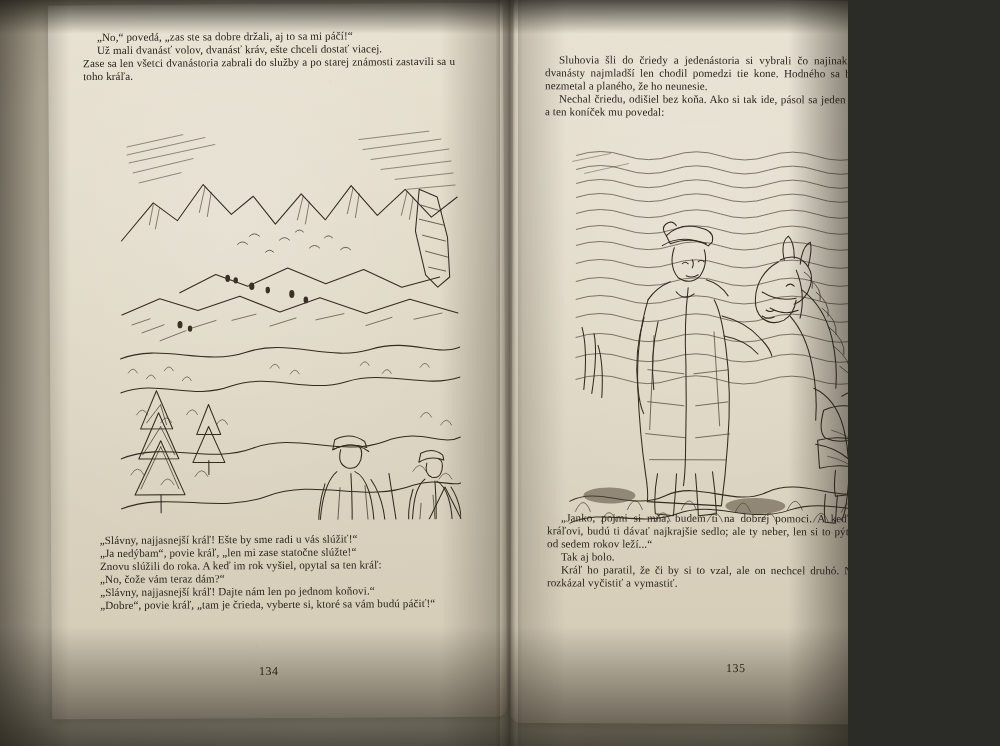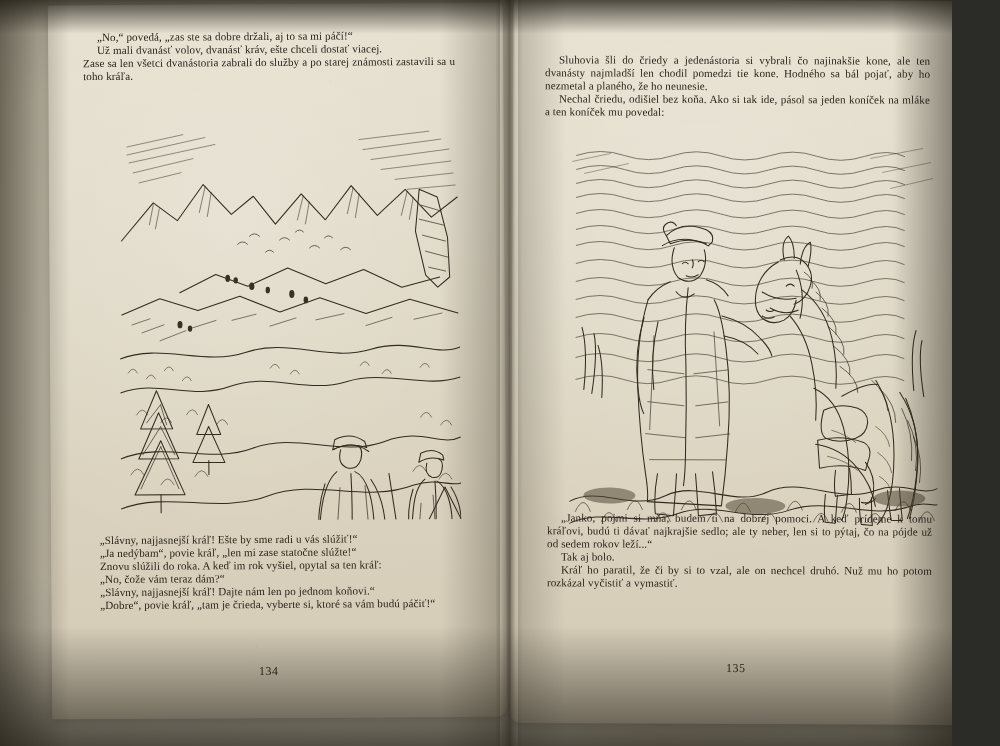--- a/index.html
+++ b/index.html
@@ -2,21 +2,21 @@
 <html><head>
 <meta charset="utf-8">
 <style>
   html, body {
     margin: 0;
     padding: 0;
     background: #2b2b28;
   }
   #page {
     position: relative;
-    width: 952px;
+    width: 848px;
     height: 746px;
     overflow: hidden;
     background: #d946ef;
     font-family: "Liberation Serif", serif;
   }
 
   
   .photo-bg {
     position: absolute;
     inset: 0;

